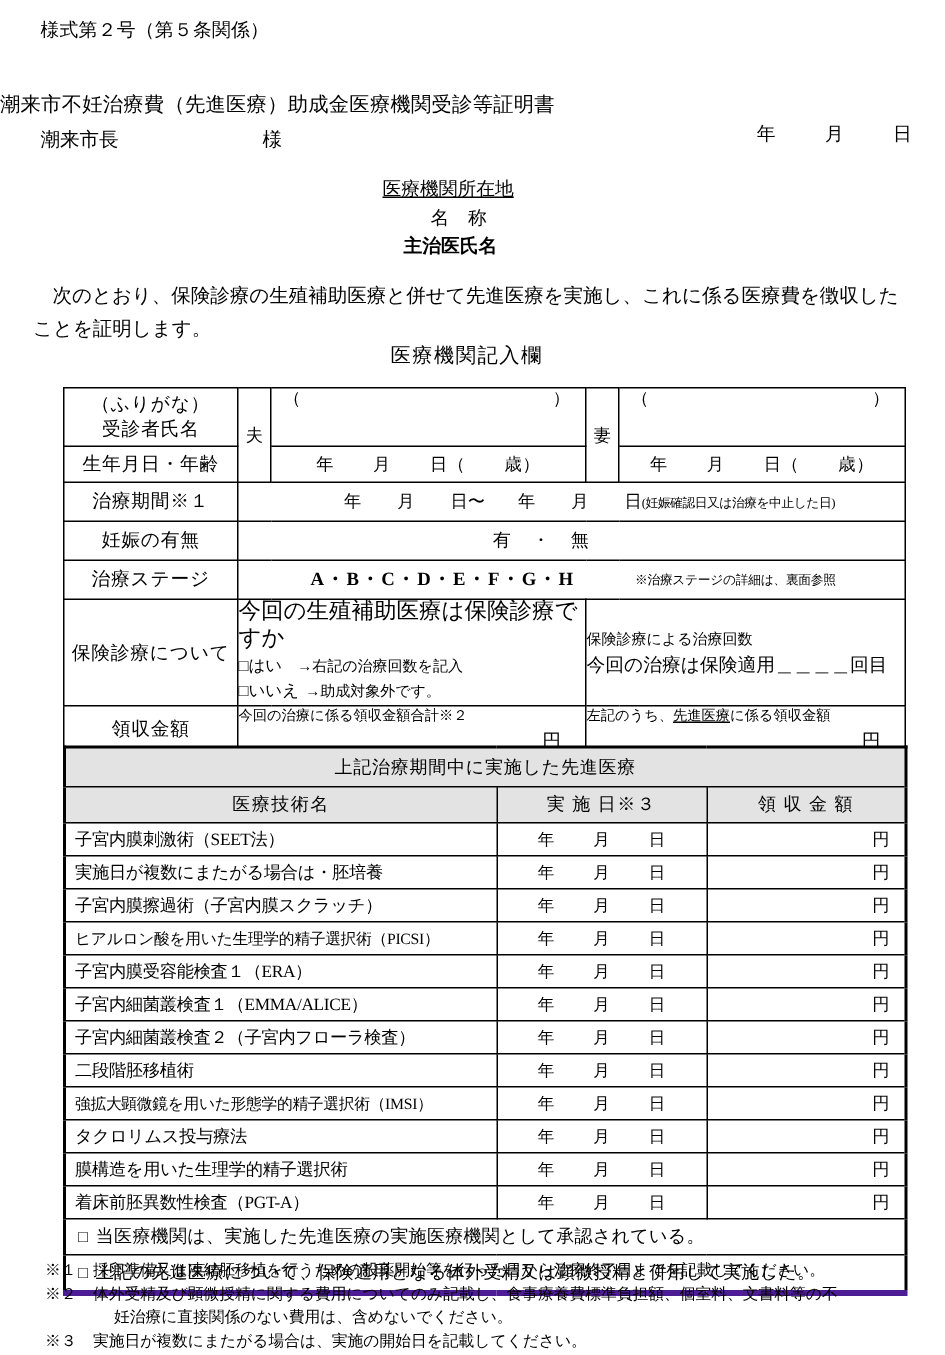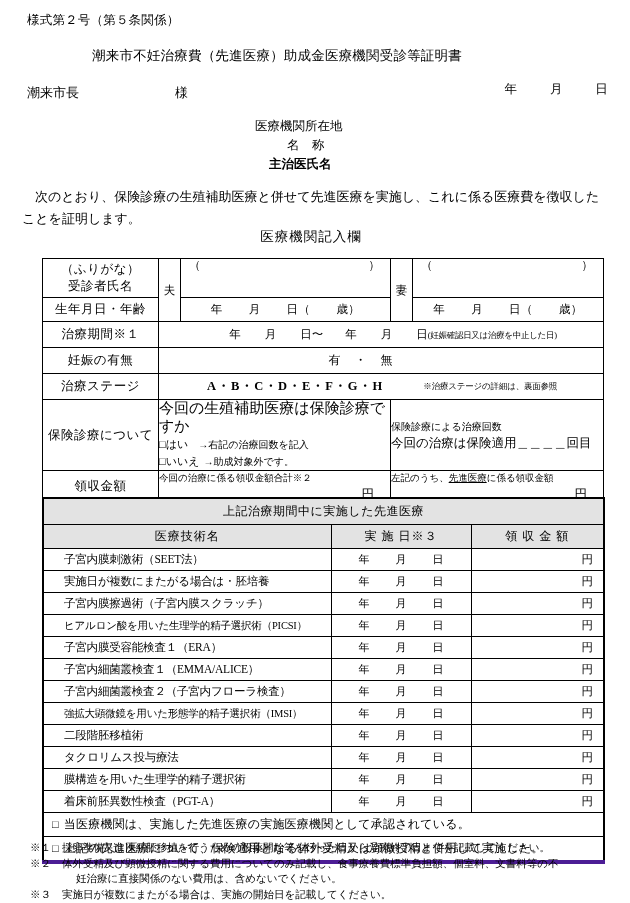--- a/index.html
+++ b/index.html
@@ -28,23 +28,22 @@
     position: absolute;
     left: 27px;
     top: 12px;
     font-size: 12.5px;
     letter-spacing: 0.2px;
     white-space: nowrap;
   }
   .doc-title {
     position: absolute;
     left: 0;
-    top: 47px;
+    top: 61px;
     width: 554px;
-    text-align: center;
     font-size: 13.5px;
     letter-spacing: 0.2px;
     white-space: nowrap;
   }
   .date-line {
     position: absolute;
     right: 22px;
     top: 81px;
     font-size: 12.5px;
     letter-spacing: 0.2px;
@@ -66,21 +65,21 @@
   }
 
   .clinic-block {
     position: absolute;
     left: 255px;
     top: 117px;
     font-size: 12.5px;
     line-height: 19px;
   }
   .clinic-block div { white-space: nowrap; }
-  .cb-addr { text-align: center; }
+  .cb-addr { text-align: center; text-decoration: underline; }
   .cb-name { text-align: left; padding-left: 32px; }
   .cb-doc  { text-align: left; padding-left: 14px; font-weight: bold; }
 
   .statement {
     position: absolute;
     left: 22px;
     top: 186px;
     width: 588px;
     font-size: 13px;
     line-height: 22px;
@@ -257,21 +256,21 @@
     letter-spacing: 0.5px;
   }
   .adv-table .colhead {
     background: #e3e3e3;
     text-align: center;
     font-size: 12px;
     padding: 3px 0;
     letter-spacing: 1px;
   }
   .adv-table .tech {
-    padding: 3px 0 3px 20px;
+    padding: 3px 0 3px 6px;
     font-size: 11.5px;
     white-space: nowrap;
     letter-spacing: -0.2px;
   }
   .adv-table .date {
     text-align: center;
     font-size: 11px;
     padding: 3px 0;
   }
   .adv-table .date i { font-style: normal; display: inline-block; }
@@ -476,26 +475,26 @@
       <td class="tech outer-l">子宮内細菌叢検査１（EMMA/ALICE）</td>
       <td class="date"><i>年</i><i class="d1"></i><i>月</i><i class="d2"></i><i>日</i></td>
       <td class="money outer-r">円</td>
     </tr>
     <tr>
       <td class="tech outer-l">子宮内細菌叢検査２（子宮内フローラ検査）</td>
       <td class="date"><i>年</i><i class="d1"></i><i>月</i><i class="d2"></i><i>日</i></td>
       <td class="money outer-r">円</td>
     </tr>
     <tr>
+      <td class="tech outer-l">二段階胚移植術</td>
+      <td class="date"><i>年</i><i class="d1"></i><i>月</i><i class="d2"></i><i>日</i></td>
+      <td class="money outer-r">円</td>
+    </tr>
+    <tr>
       <td class="tech outer-l" style="font-size:10.5px;">強拡大顕微鏡を用いた形態学的精子選択術（IMSI）</td>
-      <td class="date"><i>年</i><i class="d1"></i><i>月</i><i class="d2"></i><i>日</i></td>
-      <td class="money outer-r">円</td>
-    </tr>
-    <tr>
-      <td class="tech outer-l">二段階胚移植術</td>
       <td class="date"><i>年</i><i class="d1"></i><i>月</i><i class="d2"></i><i>日</i></td>
       <td class="money outer-r">円</td>
     </tr>
     <tr>
       <td class="tech outer-l">タクロリムス投与療法</td>
       <td class="date"><i>年</i><i class="d1"></i><i>月</i><i class="d2"></i><i>日</i></td>
       <td class="money outer-r">円</td>
     </tr>
     <tr>
       <td class="tech outer-l">膜構造を用いた生理学的精子選択術</td>

